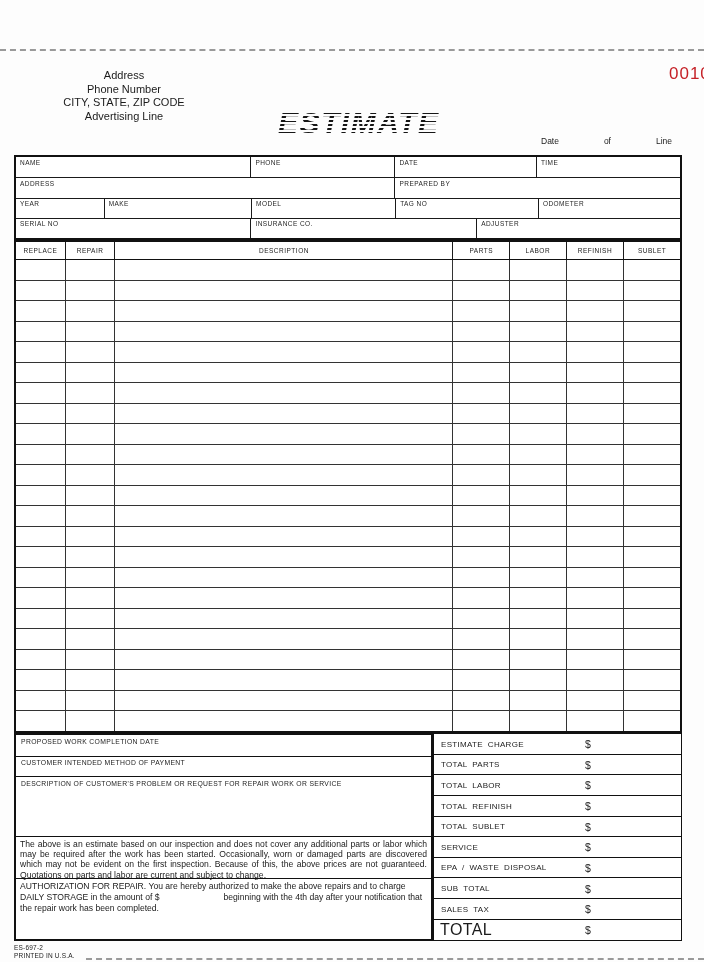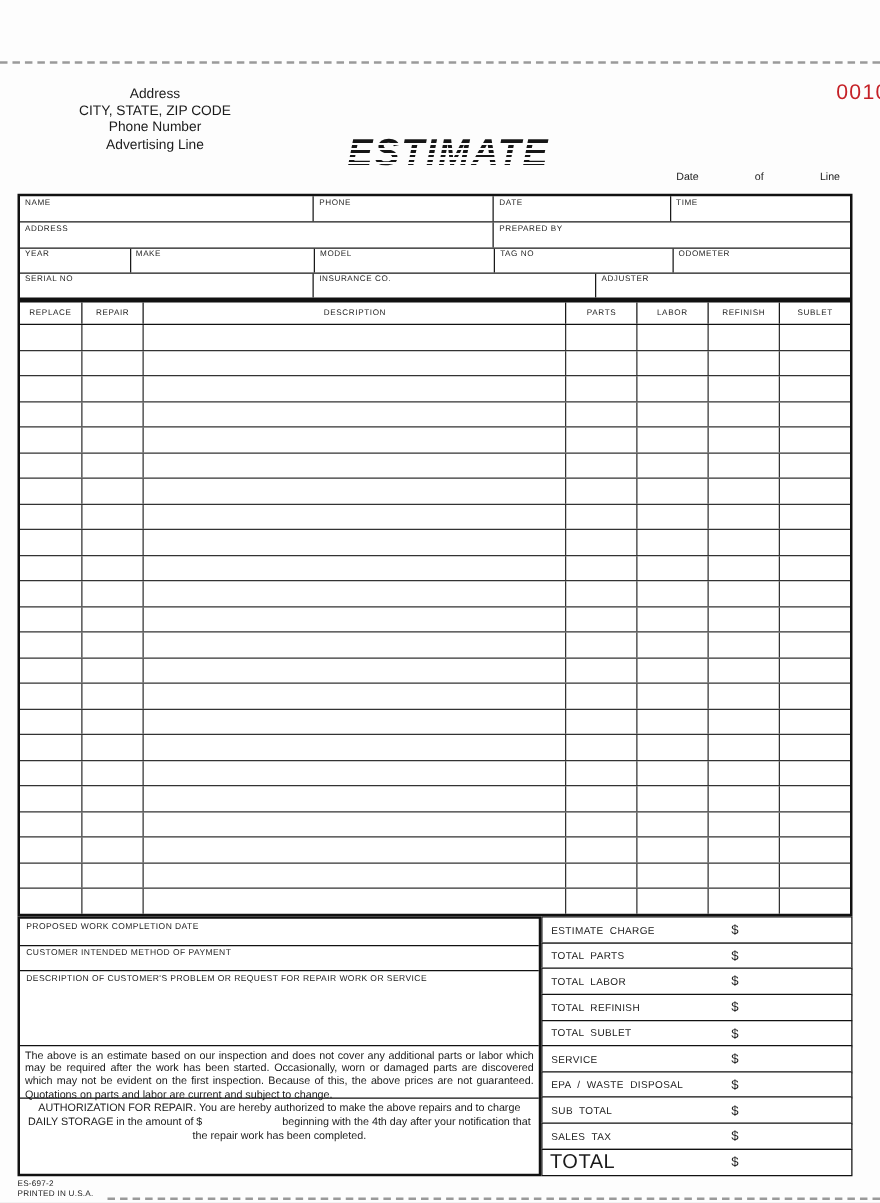--- a/index.html
+++ b/index.html
@@ -52,21 +52,21 @@
   .bl-sec { position:relative; }
   .bl-sec + .bl-sec { border-top:1.5px solid #111; }
   .bl-label { font-size:6.8px; letter-spacing:.35px; padding:2.5px 0 0 5px; }
   .sec-proposed { height:20.5px; }
   .sec-payment { height:20.5px; }
   .sec-problem { height:60px; }
   .sec-disclaimer { height:42px; }
   .sec-auth { height:38px; }
   .sec-signature { flex:1; }
   .bl-par { font-size:8.6px; line-height:10.4px; padding:1.5px 4px 0 4px; text-align:justify; }
-  .auth-par { font-size:8.6px; line-height:11.2px; padding:2px 4px 11px 4px;text-align:center; }
+  .auth-par { font-size:8.6px; line-height:11.2px; padding:2px 4px 11px 4px; }
   .amount-gap { display:inline-block; width:64px; height:6px; }
   .sig-row { display:flex; align-items:center; height:100%; font-size:14.5px; padding-left:5px; position:relative; }
   .date-label { position:absolute; left:282px; top:50%; transform:translateY(-50%); }
   .sig-space, .date-space { position:absolute; top:4px; bottom:2px; }
   .sig-space { left:78px; width:190px; }
   .date-space { left:320px; width:95px; }
 
   
   .totals { position:absolute; left:433px; top:733px; width:249px; height:208px; display:flex; flex-direction:column; }
   .tr-row { position:relative; flex:1; background:#fff; border:1.8px solid #111; display:flex; align-items:center; }
@@ -84,22 +84,22 @@
 
 <div class="sheet">
 
   <div class="perf perf-top"></div>
   <div class="perf perf-bottom"></div>
 
 
   <div class="company">
     <div class="company-sub">
       <div>Address</div>
+      <div>Phone Number</div>
       <div>CITY, STATE, ZIP CODE</div>
-      <div>Phone Number</div>
       <div>Advertising Line</div>
     </div>
   </div>
 
   <div class="form-number" style="color: rgb(197, 33, 39); margin-left: 44px;">001001</div>
 
   <div class="estimate">
     <div class="estimate-text">ESTIMATE</div>
     <div class="estripes"></div>
   </div>

